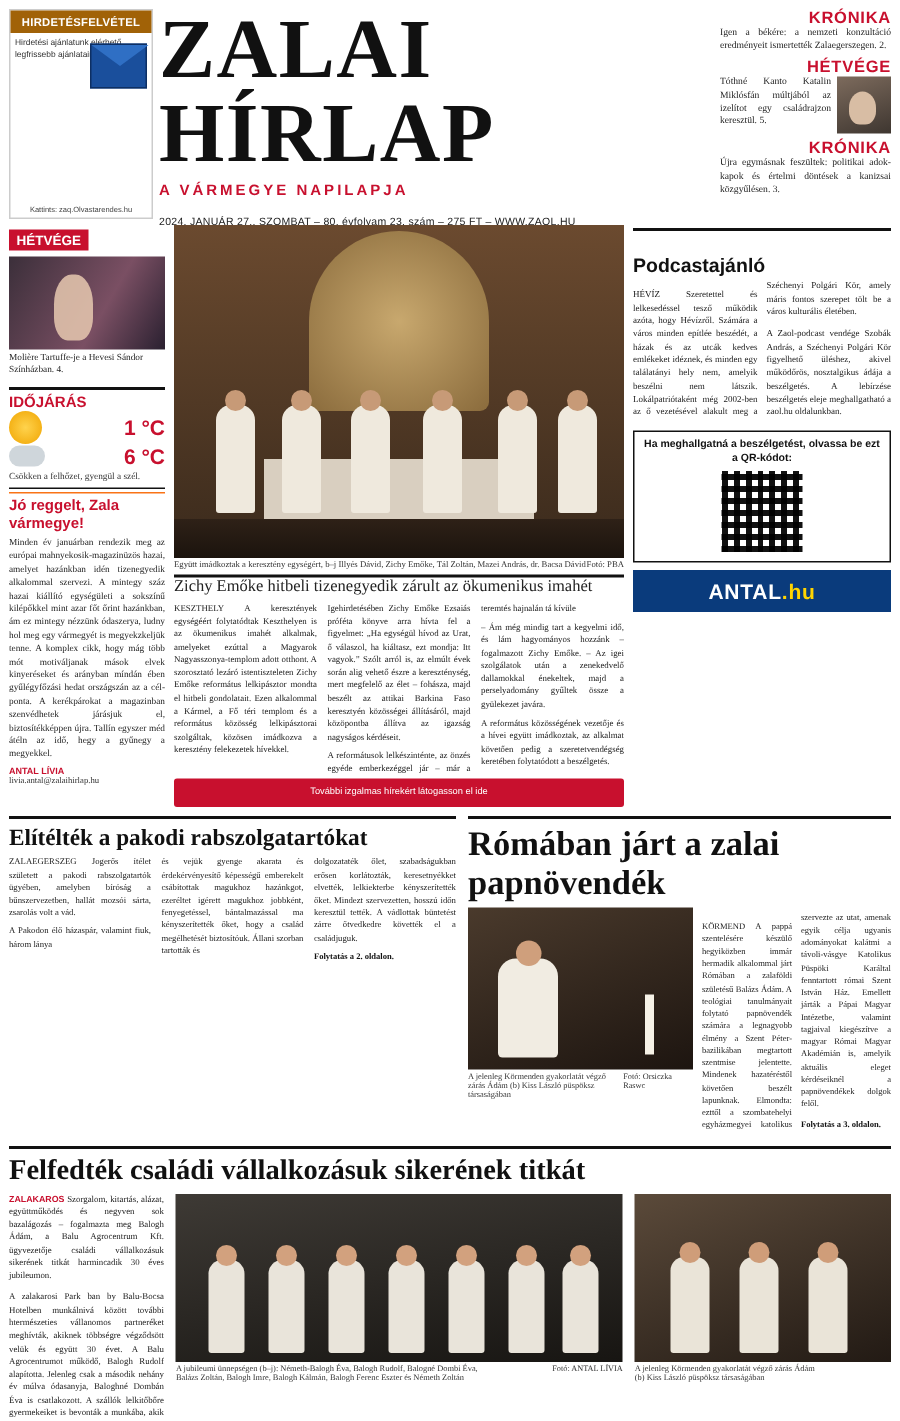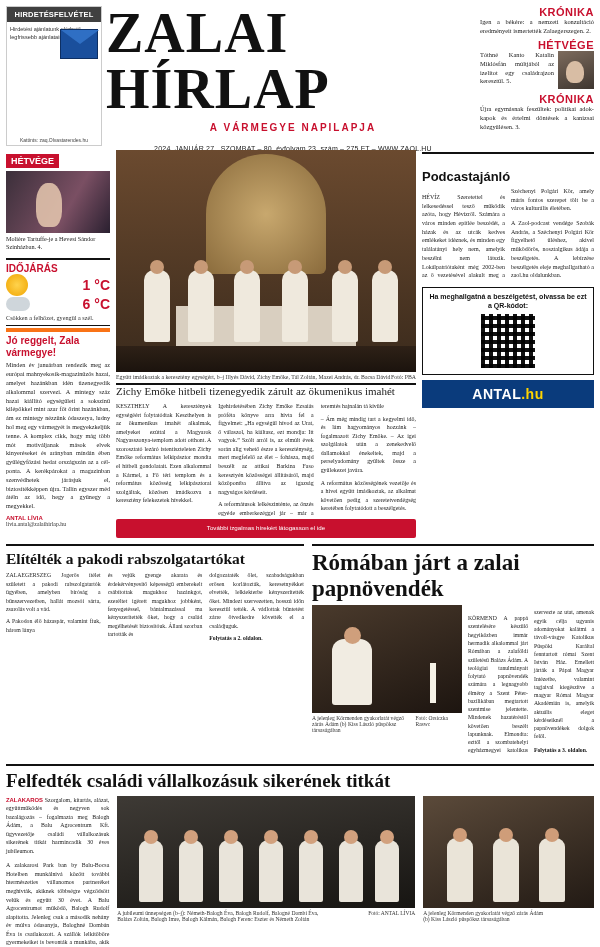--- a/index.html
+++ b/index.html
@@ -9,27 +9,27 @@
     background:#ffffff;
     font-family:"Liberation Serif", serif;
     color:#111;
     overflow:hidden;
   }
   .page { position:relative; width:600px; height:947px; background:#fff; }
 
   
   .topbar { display:flex; width:600px; height:150px; }
   .adbox { width:96px; background:#fff; border:1px solid #ccc; margin:6px 4px 4px 6px; position:relative; }
-  .adbox .adhead { background:#404040; color:#fff; font-family:"Liberation Sans",sans-serif; font-weight:bold; font-size:7.5px; padding:3px 2px; text-align:center; letter-spacing:.2px; }
+  .adbox .adhead { background:#a16207; color:#fff; font-family:"Liberation Sans",sans-serif; font-weight:bold; font-size:7.5px; padding:3px 2px; text-align:center; letter-spacing:.2px; }
   .adbox .adbody { font-size:5.6px; line-height:1.5; padding:3px 3px; color:#333; font-family:"Liberation Sans",sans-serif; }
   .adbox .adenv { position:absolute; right:3px; top:22px; width:38px; height:30px; background:#1a4f9c; border:1px solid #0d2f63; }
   .adbox .adenv:after{ content:""; position:absolute; left:0; top:0; width:0; height:0; border-left:19px solid transparent; border-right:19px solid transparent; border-top:14px solid #2f6fc4; }
   .adbox .adfoot { position:absolute; bottom:2px; left:0; width:100%; text-align:center; font-size:5px; color:#444; font-family:"Liberation Sans",sans-serif; }
 
-  .masthead { flex:1; display:flex; flex-direction:column; align-items:center; justify-content:center; padding-top:6px; }
+  .masthead { flex:1; display:flex; flex-direction:column; align-items:flex-start; justify-content:center; padding-top:6px; }
   .masthead h1 {
     margin:0; font-family:"Liberation Serif", serif; font-weight:bold;
     font-size:56px; letter-spacing:1px; line-height:1; color:#111;
   }
   .masthead .sub { font-family:"Liberation Sans",sans-serif; font-size:10px; letter-spacing:2px; color:#c8102e; font-weight:bold; margin-top:5px;}
   .masthead .rule { width:340px; height:1px; background:#111; margin:8px 0 4px; }
   .masthead .issue { font-family:"Liberation Sans",sans-serif; font-size:7px; color:#222; letter-spacing:.2px; }
 
   .topright { width:120px; padding:6px 6px 0 0; }
   .trblock { margin-bottom:4px; }
@@ -54,21 +54,21 @@
   .weather .wt { font-family:"Liberation Sans",sans-serif; font-weight:bold; font-size:10px; color:#c8102e; }
   .wrow { display:flex; align-items:center; justify-content:space-between; }
   .wtemp { font-family:"Liberation Sans",sans-serif; font-size:14px; color:#c8102e; font-weight:bold; }
   .wsun { width:22px; height:22px; border-radius:50%; background:radial-gradient(circle,#ffd34d,#f0a400); }
   .wcloud { width:24px; height:14px; background:#cfd6db; border-radius:8px; }
   .wtext { font-size:6.2px; color:#333; line-height:1.4; padding-top:2px; }
   .namebox { text-align:center; padding:3px 0 2px; }
   .namebox .nb1 { font-size:6px; color:#333; }
   .namebox .nb2 { font-family:"Liberation Sans",sans-serif; font-weight:bold; color:#c8102e; font-size:12px; }
   .namebox .nb3 { font-size:5.6px; color:#333; }
-  .jrhead { font-family:"Liberation Sans",sans-serif; font-weight:bold; font-size:10px; color:#c8102e; line-height:1.15; border-top:4px solid #f97316; padding-top:3px; margin-top:2px;}
+  .jrhead { font-family:"Liberation Sans",sans-serif; font-weight:bold; font-size:10px; color:#c8102e; line-height:1.15; border-top:1px solid #f97316; padding-top:3px; margin-top:2px;}
   .jrbody { font-size:6.2px; line-height:1.42; text-align:justify; color:#222; margin-top:3px; }
   .byline { color:#c8102e; font-family:"Liberation Sans",sans-serif; font-size:6px; font-weight:bold; margin-top:4px;}
   .bymail { font-size:5.8px; color:#333; }
 
   
   .leadphoto { width:100%; height:222px; background:linear-gradient(180deg,#6b4a2f,#3a2a1c); position:relative; overflow:hidden; }
   .leadphoto .arch { position:absolute; left:50%; transform:translateX(-50%); top:4px; width:120px; height:120px; background:radial-gradient(ellipse at center,#c8a86e,#8a6b3c); border-radius:60px 60px 6px 6px; }
   .leadphoto .altar { position:absolute; left:50%; transform:translateX(-50%); bottom:26px; width:180px; height:40px; background:#d9cfc0; }
   .leadphoto .figs { position:absolute; bottom:30px; left:0; width:100%; height:90px; }
   .leadphoto .fig { position:absolute; bottom:0; width:26px; height:72px; background:#efe9dd; border-radius:10px 10px 2px 2px; }

